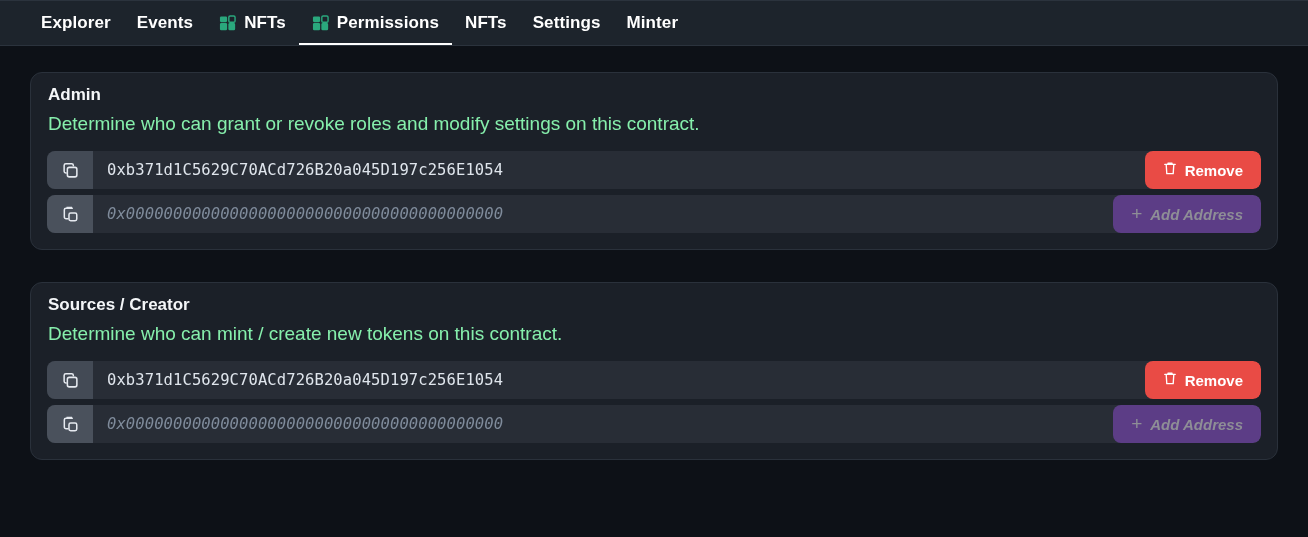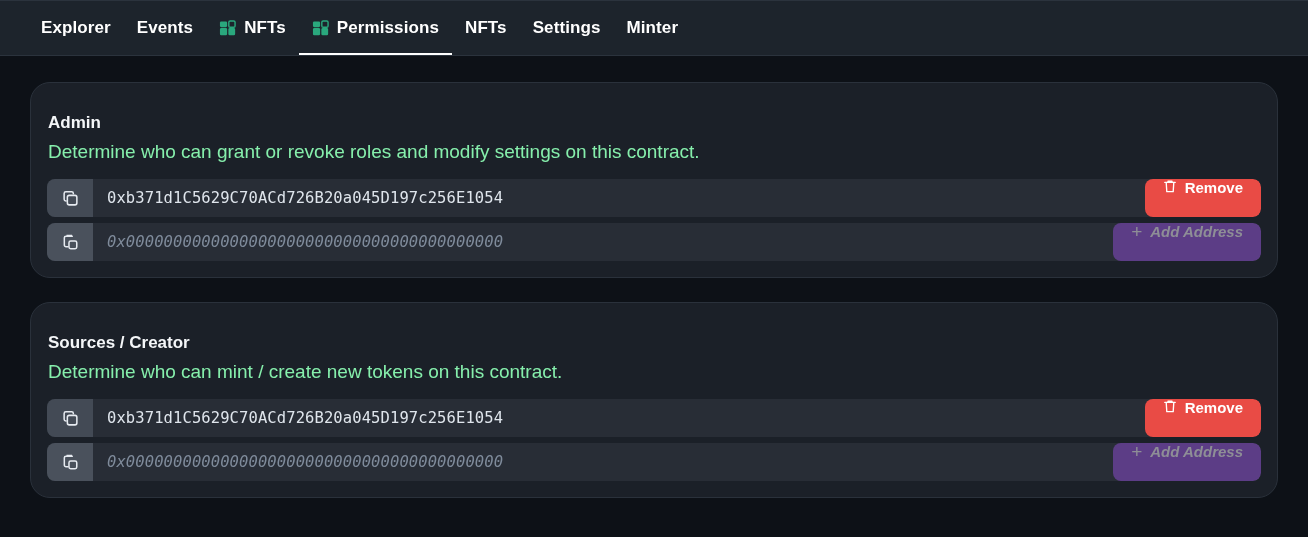--- a/index.html
+++ b/index.html
@@ -7,21 +7,21 @@
   html, body {
     width: 1308px;
     height: 537px;
     background: #0d1117;
     font-family: "Liberation Sans", sans-serif;
     overflow: hidden;
   }
 
   
   .navbar {
-    height: 56px;
+    height: 46px;
     background: #1d242c;
     border-top: 1px solid #2b333d;
     border-bottom: 1px solid #2b333d;
     display: flex;
     align-items: stretch;
     padding-left: 28px;
   }
   .nav-item {
     display: flex;
     align-items: center;
@@ -45,23 +45,23 @@
   .nav-icon { display: flex; align-items: center; }
 
   
   .page {
     padding: 26px 30px 0 30px;
   }
 
   .card {
     background: #1b2028;
     border: 1px solid #2a313b;
-    border-radius: 20px;
-    padding: 30px 16px 16px 16px;
-    margin-bottom: 24px;
+    border-radius: 12px;
+    padding: 12px 16px 16px 16px;
+    margin-bottom: 32px;
   }
   .card-title {
     color: #f4f6f8;
     font-size: 17px;
     font-weight: 700;
     margin-bottom: 8px;
     padding-left: 1px;
   }
   .card-desc {
     color: #86efac;
@@ -102,20 +102,21 @@
     font-size: 15.5px;
     letter-spacing: .1px;
     color: #dfe5ec;
     overflow: hidden;
     white-space: nowrap;
   }
   .addr-value.placeholder { color: #7f8b9b; }
 
   .row-btn {
     display: flex;
+    align-items: center;
     justify-content: center;
     gap: 8px;
     padding: 0 18px;
     font-size: 15px;
     font-weight: 700;
     border-radius: 8px;
     cursor: pointer;
     white-space: nowrap;
   }
   .btn-remove {

